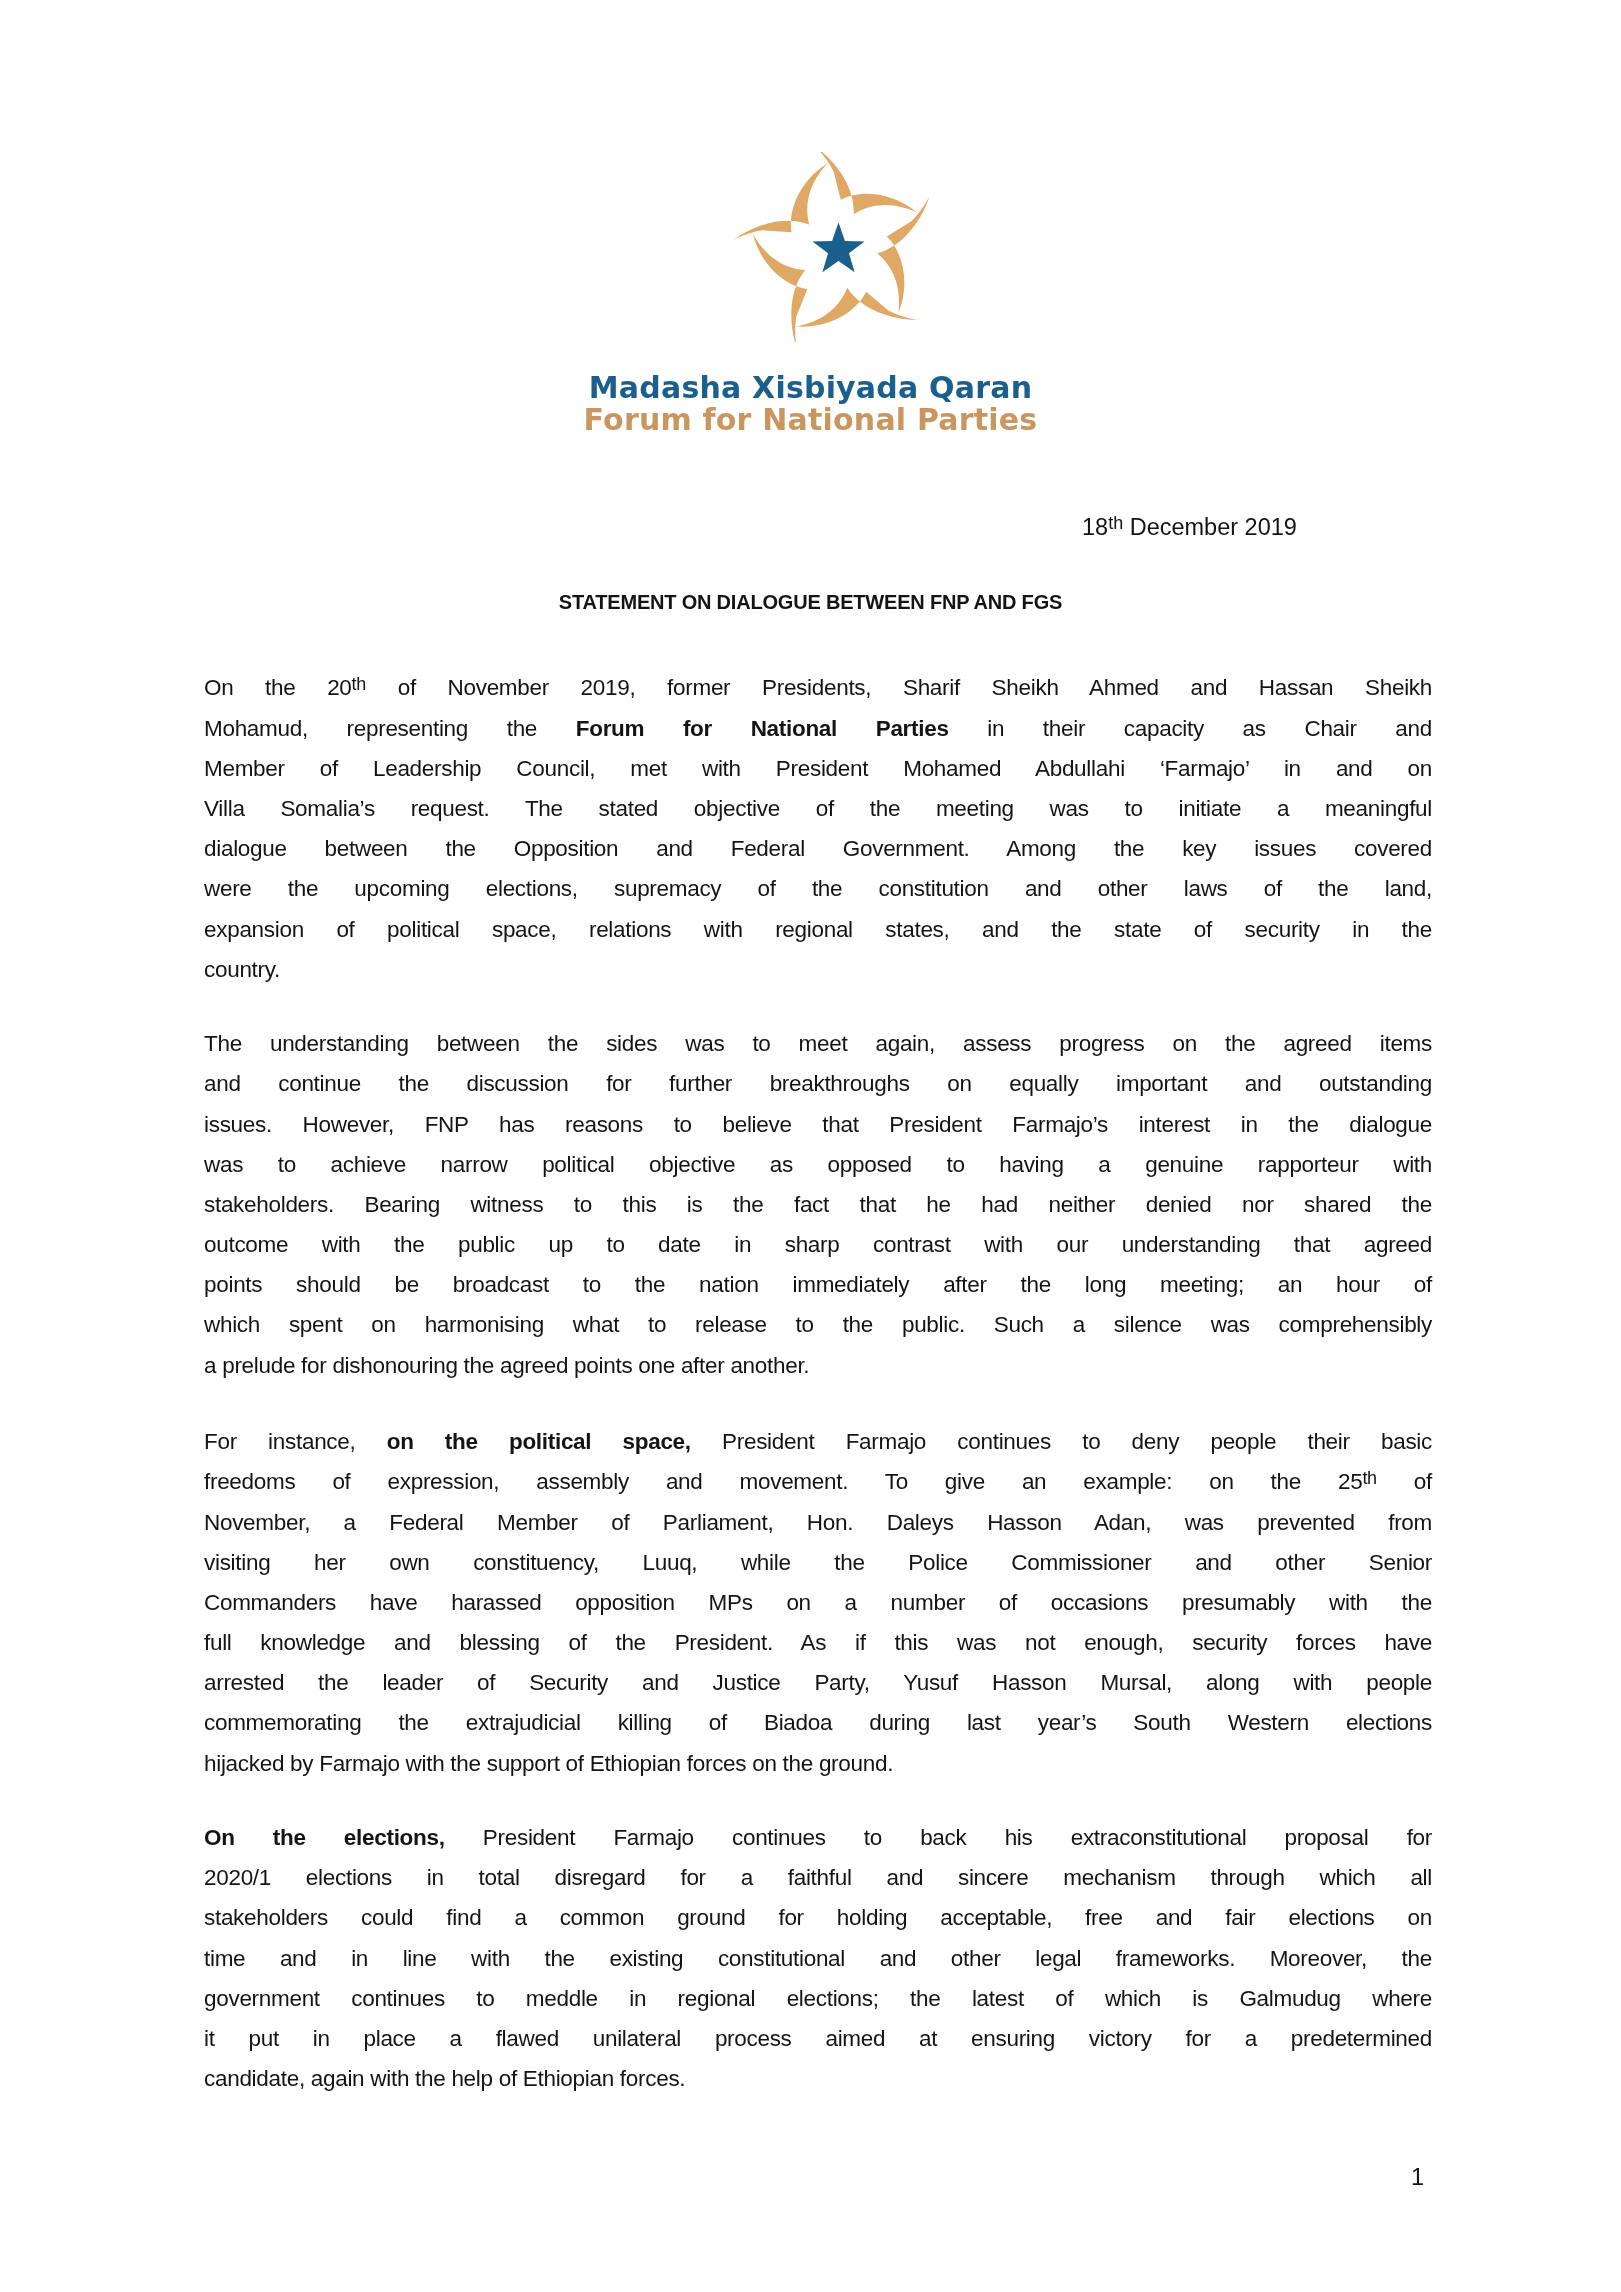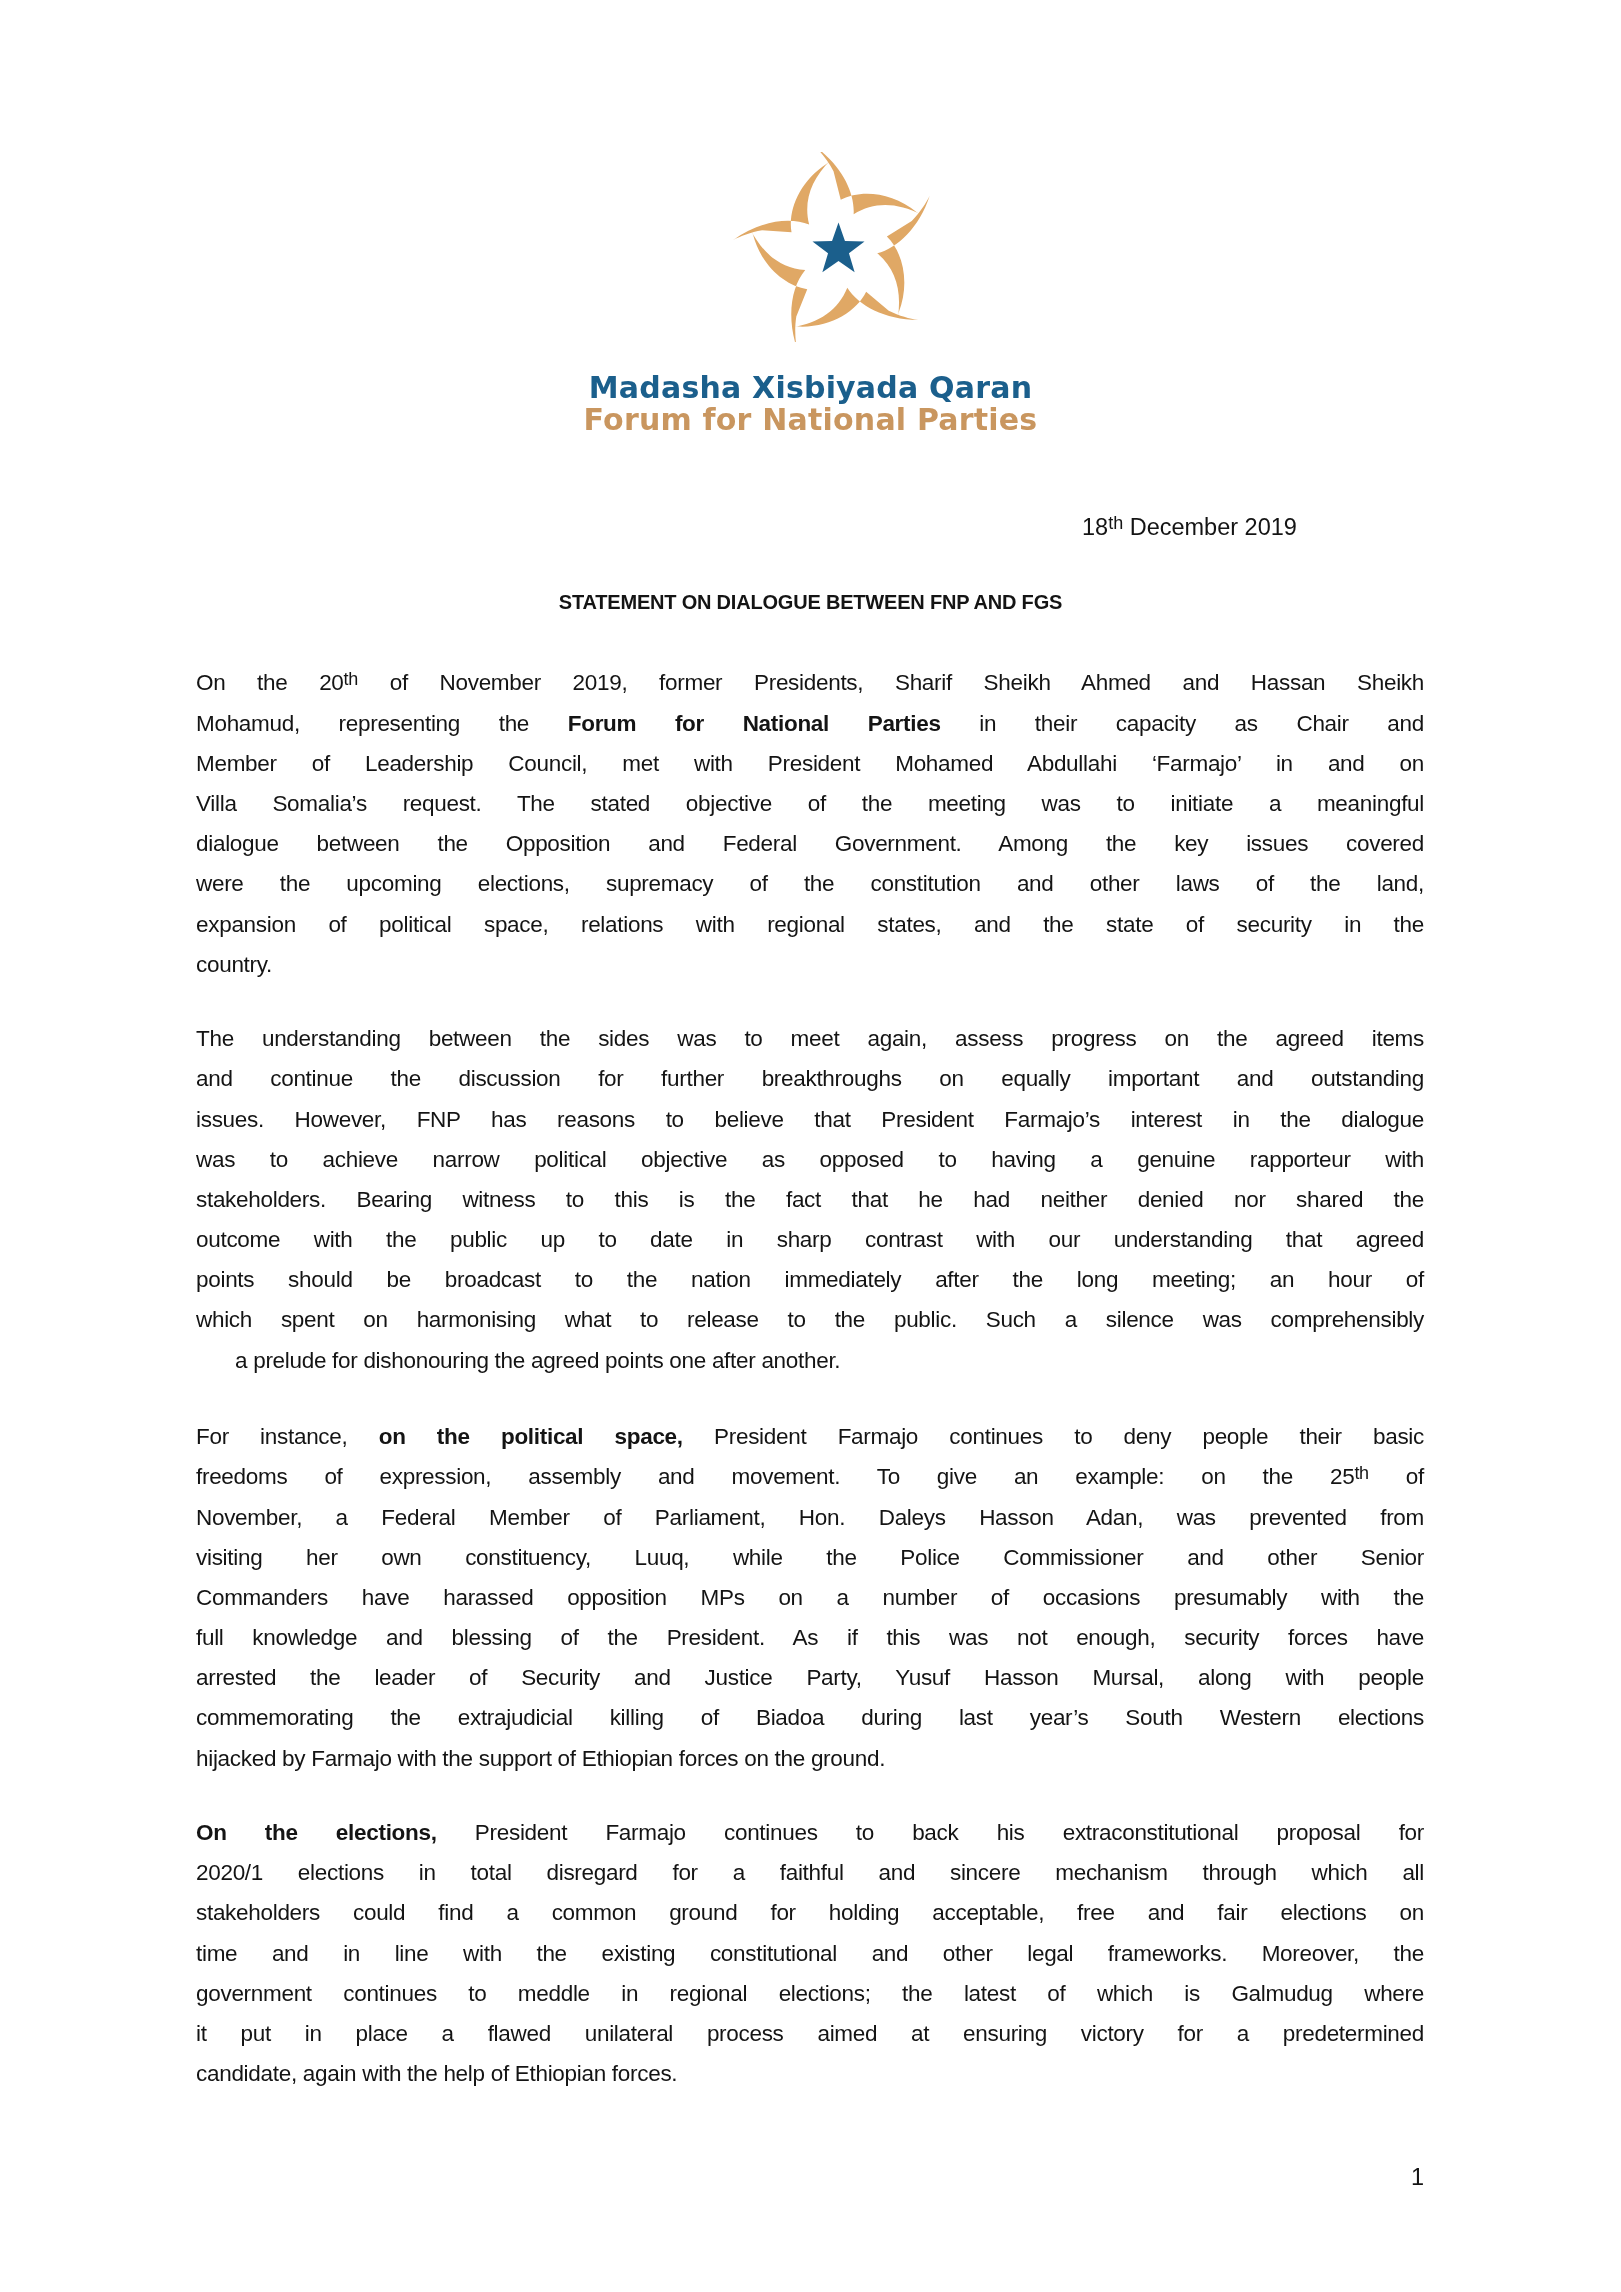--- a/index.html
+++ b/index.html
@@ -8,21 +8,21 @@
   .logo { position:absolute; left:0; top:0; }
   .logo-mark { position:absolute; left:725px; top:152px; width:227px; height:190px; }
   .logo-line { position:absolute; left:0; width:1621px; text-align:center;
                font-family:"DejaVu Sans", sans-serif; font-weight:bold; letter-spacing:0.2px; }
   .logo-line-1 { top:370px; font-size:30px; color:#1b5f8c; }
   .logo-line-2 { top:402px; font-size:30px; color:#c9965f; }
   .date { position:absolute; left:1082px; top:513px; font-size:23.5px; line-height:29px; white-space:nowrap; }
   .date sup, .line sup { font-size:18px; vertical-align:top; position:relative; top:-3.9px; }
   .title { position:absolute; left:0; width:1621px; top:591px; text-align:center;
            font-size:20px; font-weight:bold; letter-spacing:-0.2px; }
-  .line { position:absolute; left:196px; width:1228px; font-size:22.5px; line-height:24px;
+  .line { position:absolute; left:204px; width:1228px; font-size:22.5px; line-height:34px;
           letter-spacing:-0.3px; white-space:nowrap; overflow:visible; }
   .line.j { text-align:justify; text-align-last:justify; white-space:normal; height:27.4px; }
   .line b { font-weight:bold; }
   .page-num { position:absolute; left:1411px; top:2163px; font-size:23.5px; line-height:29px; }
 </style>
 </head>
 <body>
 
 <div class="logo">
   <svg class="logo-mark" viewBox="-116 -100 232 194" xmlns="http://www.w3.org/2000/svg">
@@ -67,21 +67,21 @@
     </div>
     <div>
       <div class="line j" style="top: 1027px;">The understanding between the sides was to meet again, assess progress on the agreed items</div>
       <div class="line j" style="top: 1067px;">and continue the discussion for further breakthroughs on equally important and outstanding</div>
       <div class="line j" style="top: 1108px;">issues. However, FNP has reasons to believe that President Farmajo’s interest in the dialogue</div>
       <div class="line j" style="top: 1148px;">was to achieve narrow political objective as opposed to having a genuine rapporteur with</div>
       <div class="line j" style="top: 1188px;">stakeholders. Bearing witness to this is the fact that he had neither denied nor shared the</div>
       <div class="line j" style="top: 1228px;">outcome with the public up to date in sharp contrast with our understanding that agreed</div>
       <div class="line j" style="top: 1268px;">points should be broadcast to the nation immediately after the long meeting; an hour of</div>
       <div class="line j" style="top: 1308px;">which spent on harmonising what to release to the public. Such a silence was comprehensibly</div>
-      <div class="line" style="top: 1349px; margin-left: 39px;">a prelude for dishonouring the agreed points one after another.</div>
+      <div class="line" style="top: 1349px;">a prelude for dishonouring the agreed points one after another.</div>
     </div>
     <div>
       <div class="line j" style="top: 1425px;">For instance, <b>on the political space,</b> President Farmajo continues to deny people their basic</div>
       <div class="line j" style="top: 1465px;">freedoms of expression, assembly and movement. To give an example: on the 25<sup>th</sup> of</div>
       <div class="line j" style="top: 1506px;">November, a Federal Member of Parliament, Hon. Daleys Hasson Adan, was prevented from</div>
       <div class="line j" style="top: 1546px;">visiting her own constituency, Luuq, while the Police Commissioner and other Senior</div>
       <div class="line j" style="top: 1586px;">Commanders have harassed opposition MPs on a number of occasions presumably with the</div>
       <div class="line j" style="top: 1626px;">full knowledge and blessing of the President. As if this was not enough, security forces have</div>
       <div class="line j" style="top: 1666px;">arrested the leader of Security and Justice Party, Yusuf Hasson Mursal, along with people</div>
       <div class="line j" style="top: 1706px;">commemorating the extrajudicial killing of Biadoa during last year’s South Western elections</div>

